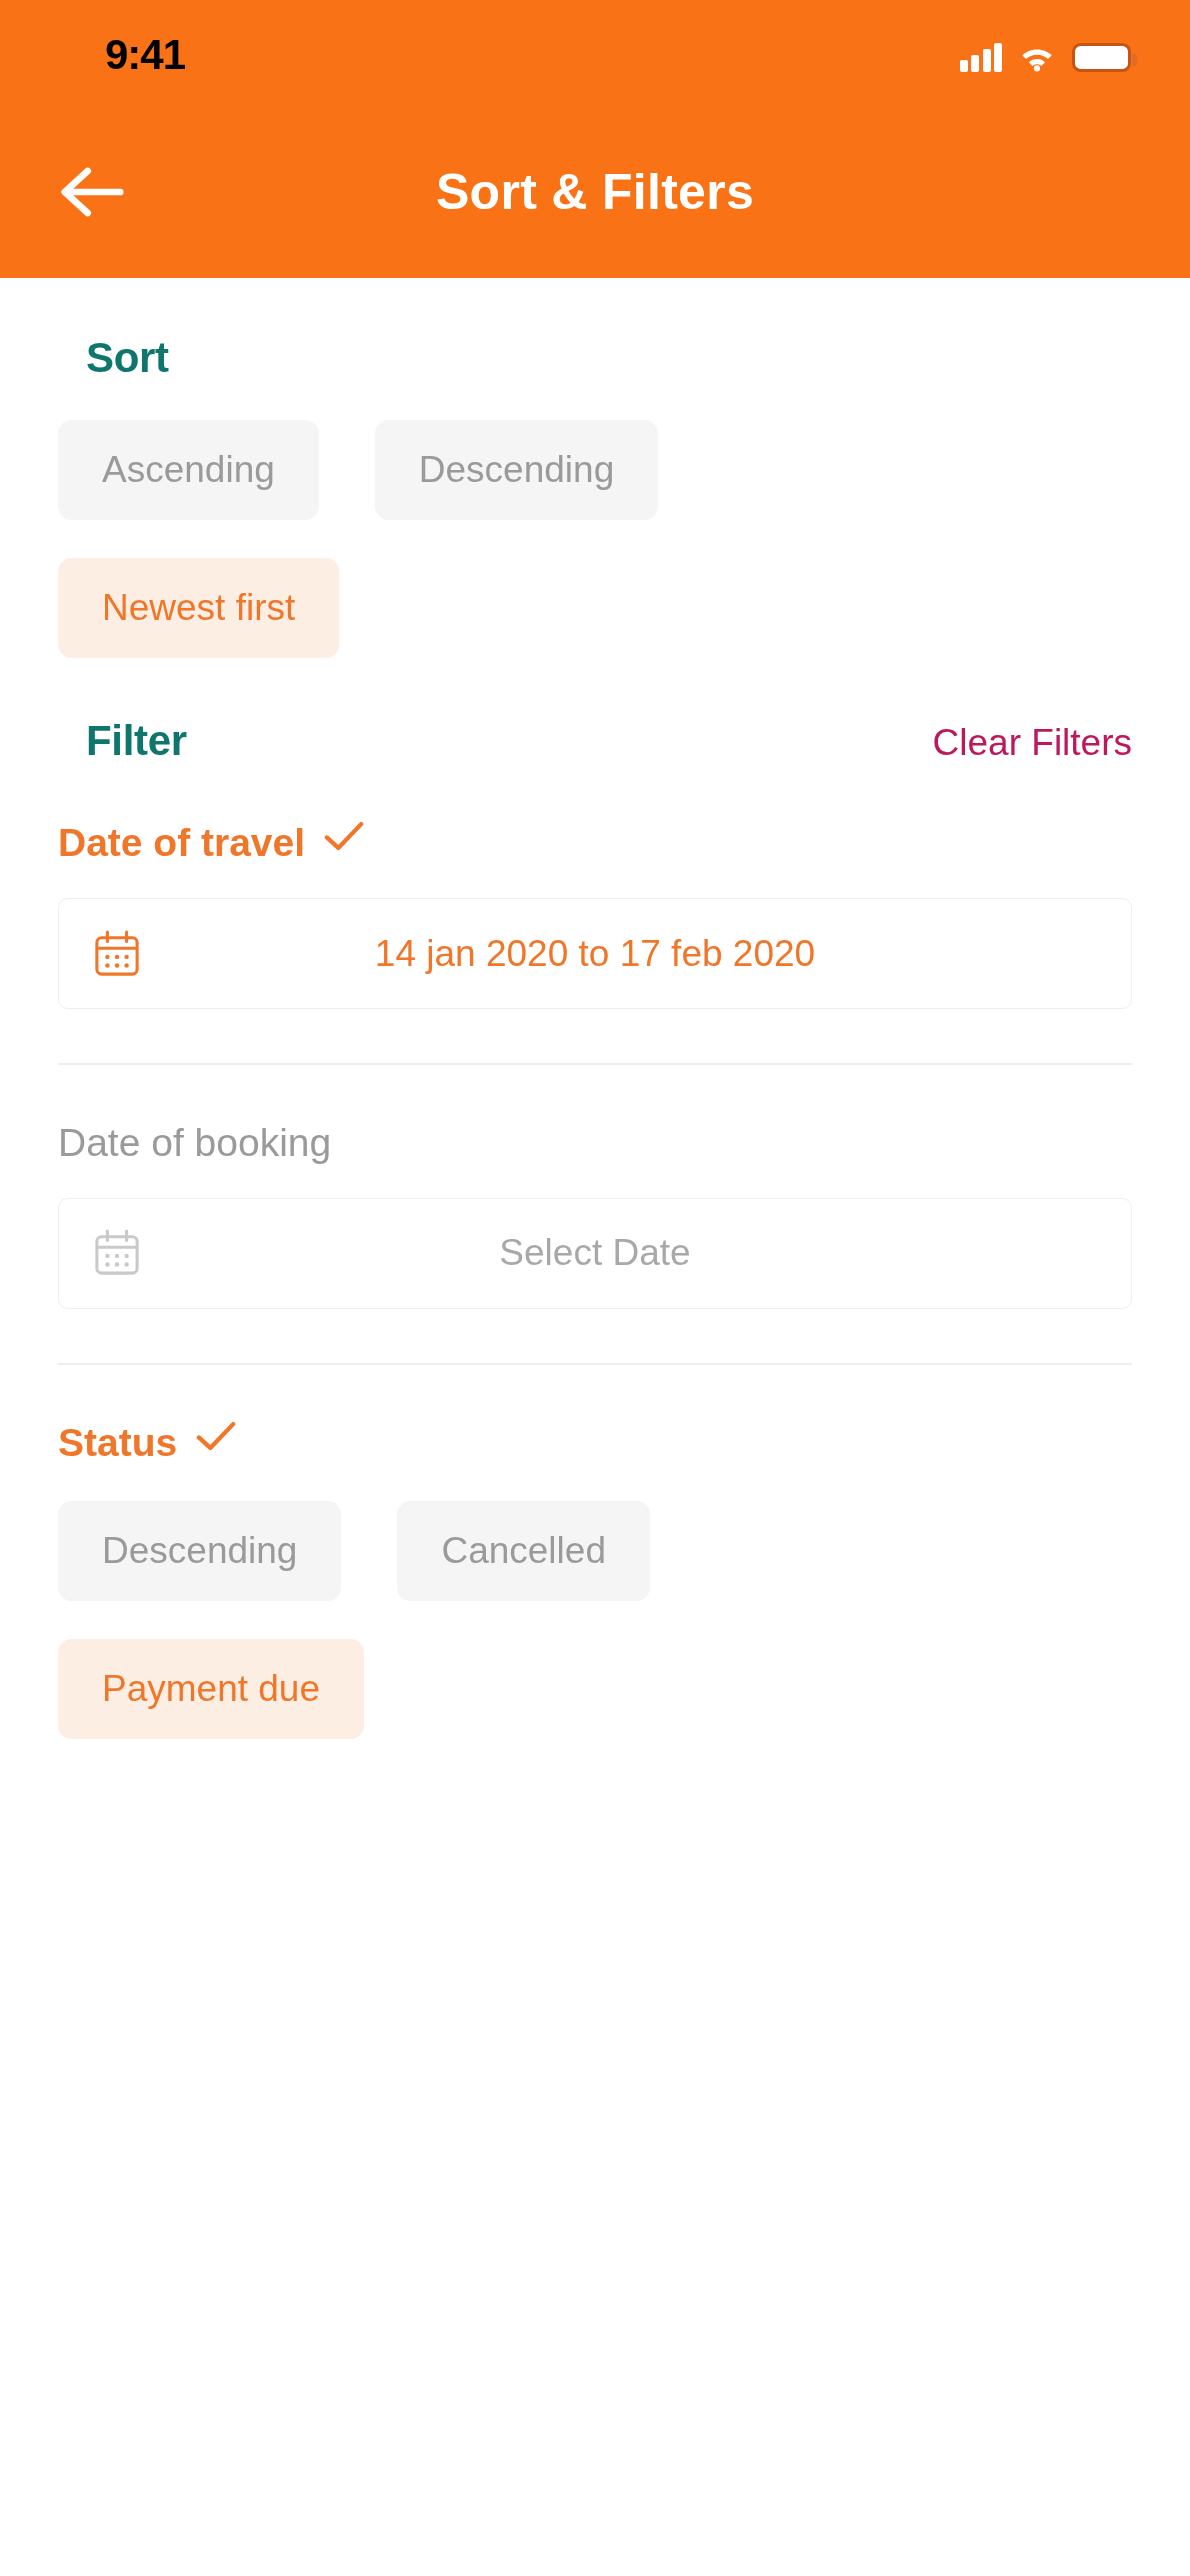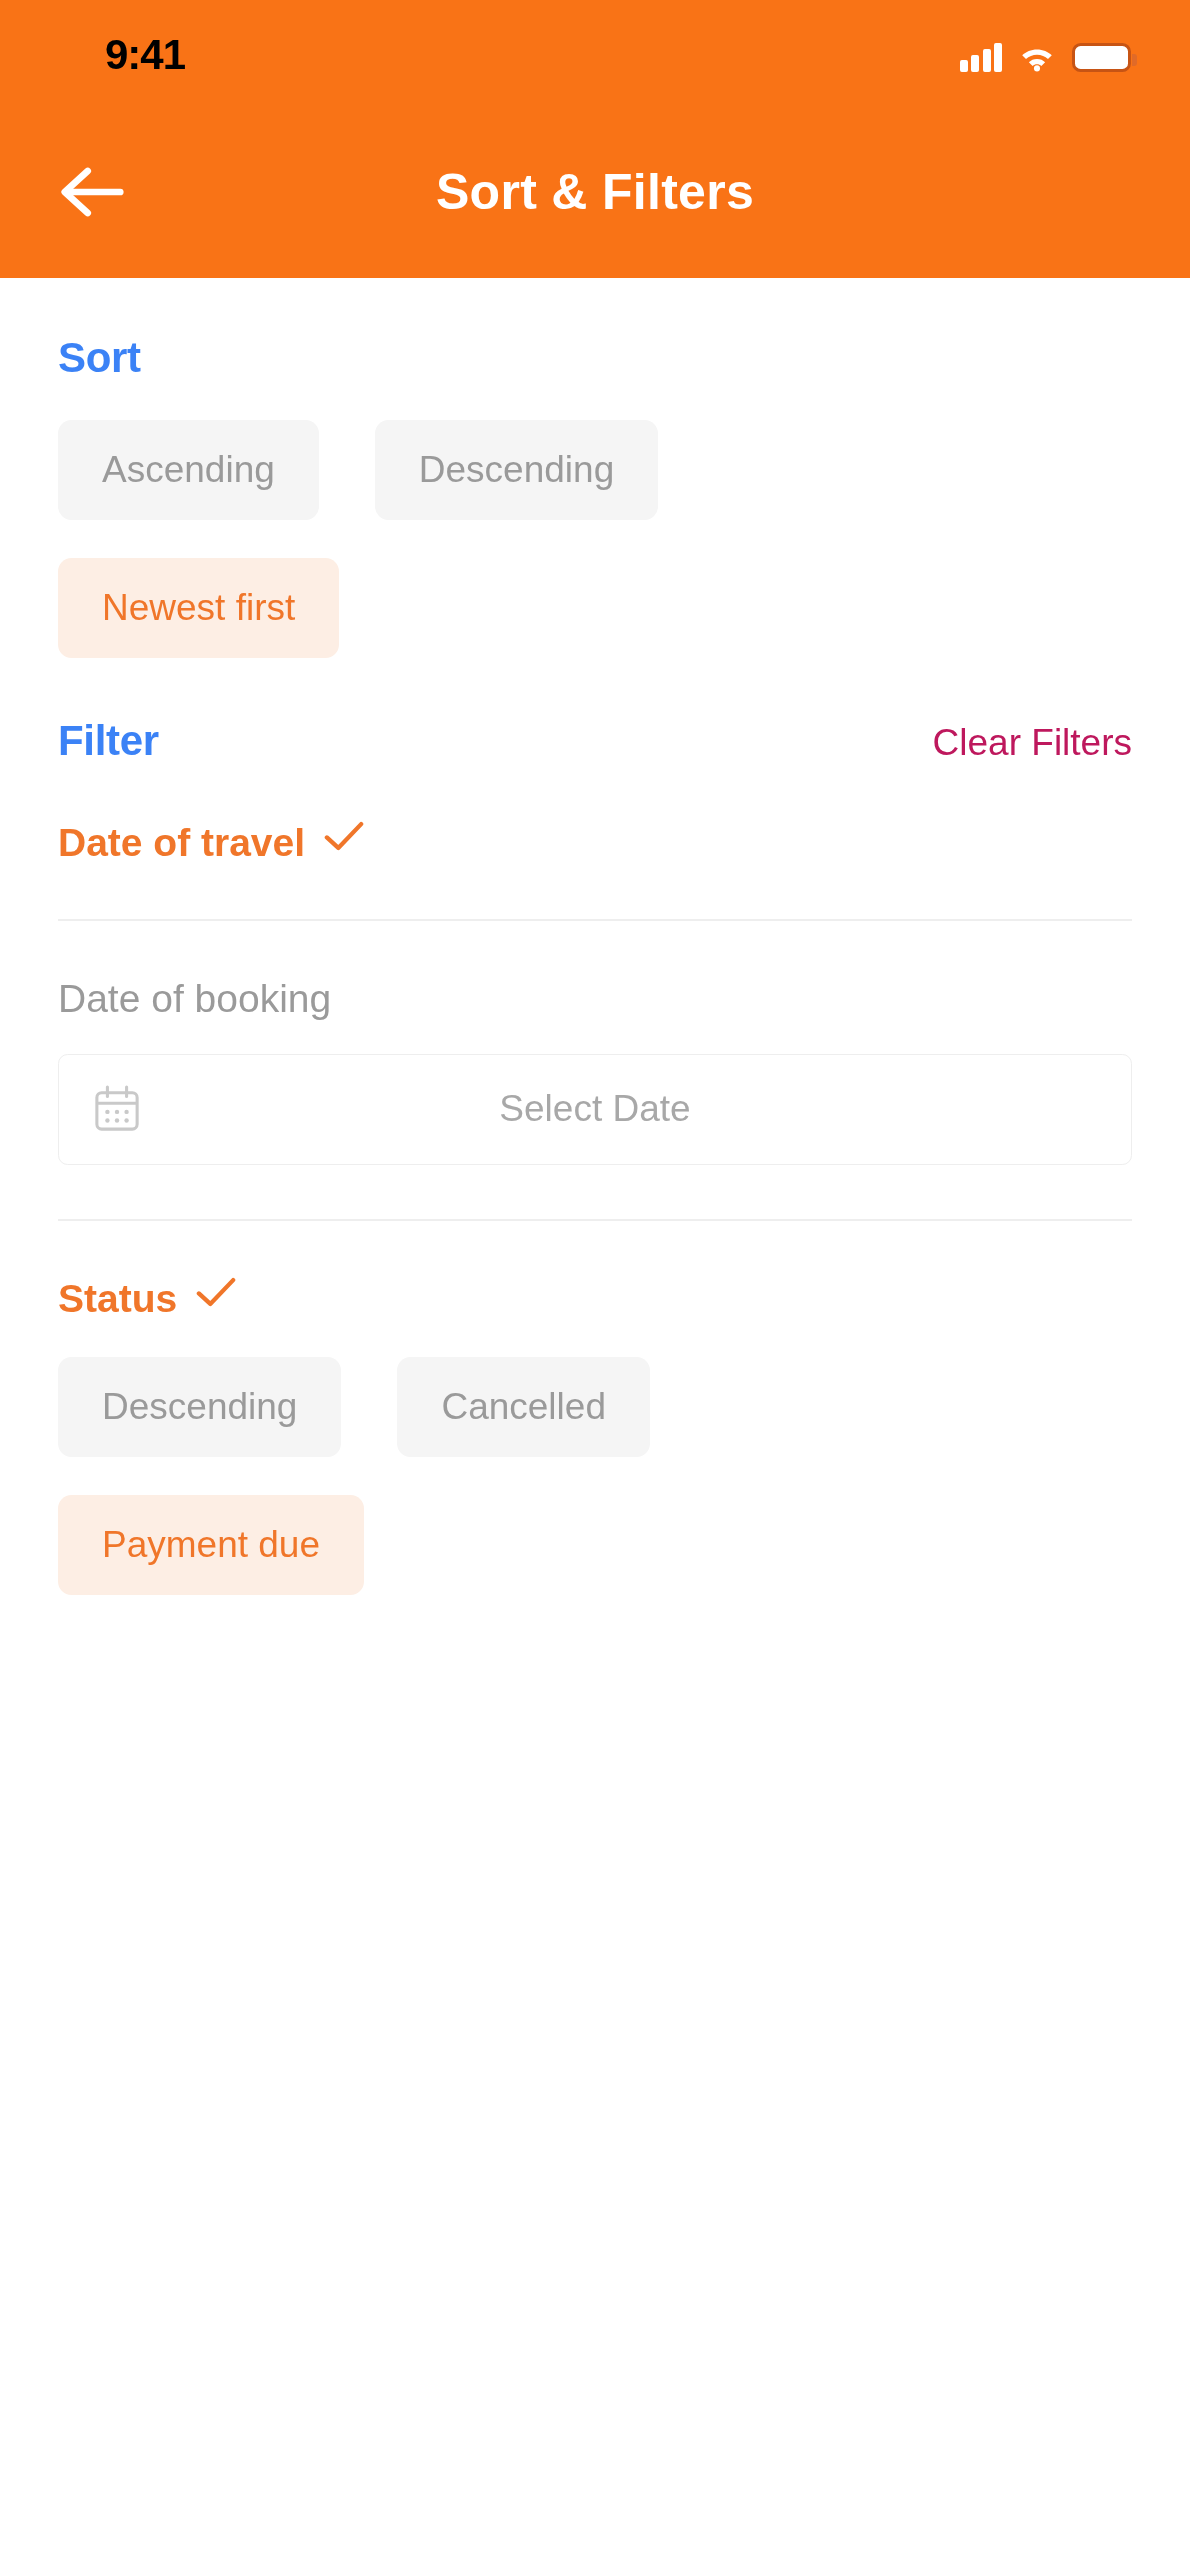--- a/index.html
+++ b/index.html
@@ -76,22 +76,23 @@
     font-weight:bold;
     letter-spacing:0.3px;
   }
 
   
   .content { padding:0 58px; }
 
   .section-title {
     font-size:42px;
     font-weight:bold;
-    color:#3b82f6;
+    color:#0f766e;
     letter-spacing:-0.3px;
+    margin-left:28px;
   }
 
   .sort-title { margin-top:56px; }
 
   .chip-row {
     display:flex;
     flex-wrap:wrap;
     gap:0;
     margin-top:0;
   }
@@ -224,20 +225,35 @@
     <div class="clear-link">Clear Filters</div>
   </div>
 
   <div class="group">
     <div class="group-label active">
       <span>Date of travel</span>
       <svg class="check" viewBox="0 0 42 32">
         <path d="M3 17 L15 28 L39 3" fill="none" stroke="#f0762a" stroke-width="4.5" stroke-linecap="round" stroke-linejoin="round"></path>
       </svg>
     </div>
+    <div class="date-field">
+      <svg class="cal" viewBox="0 0 48 50">
+        <rect x="3" y="8" width="42" height="38" rx="5" fill="none" stroke="#f0762a" stroke-width="3.2"></rect>
+        <line x1="3" y1="19" x2="45" y2="19" stroke="#f0762a" stroke-width="3.2"></line>
+        <line x1="14" y1="2" x2="14" y2="12" stroke="#f0762a" stroke-width="3.2" stroke-linecap="round"></line>
+        <line x1="34" y1="2" x2="34" y2="12" stroke="#f0762a" stroke-width="3.2" stroke-linecap="round"></line>
+        <circle cx="14" cy="28" r="2.3" fill="#f0762a"></circle>
+        <circle cx="24" cy="28" r="2.3" fill="#f0762a"></circle>
+        <circle cx="34" cy="28" r="2.3" fill="#f0762a"></circle>
+        <circle cx="14" cy="37" r="2.3" fill="#f0762a"></circle>
+        <circle cx="24" cy="37" r="2.3" fill="#f0762a"></circle>
+        <circle cx="34" cy="37" r="2.3" fill="#f0762a"></circle>
+      </svg>
+      <span class="date-text filled">14 jan 2020 to 17 feb 2020</span>
+    </div>
   </div>
 
   <div class="divider"></div>
 
   <div class="group">
     <div class="group-label inactive">
       <span>Date of booking</span>
     </div>
     <div class="date-field">
       <svg class="cal" viewBox="0 0 48 50">

